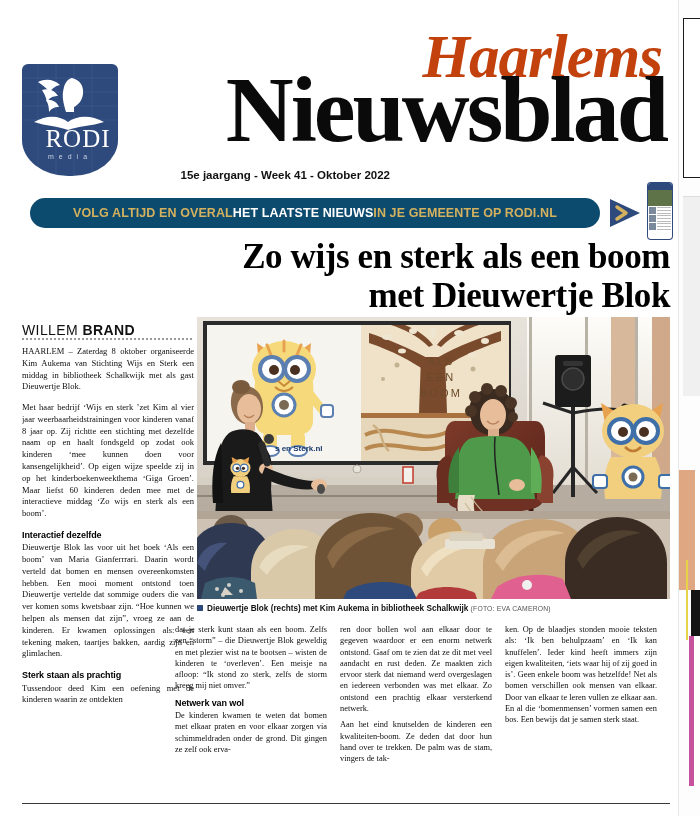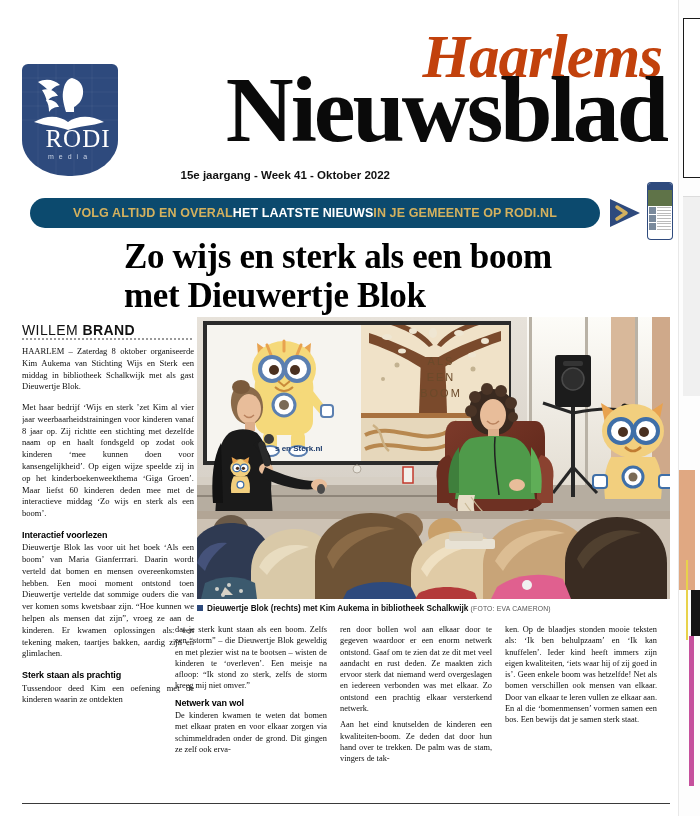--- a/index.html
+++ b/index.html
@@ -158,21 +158,21 @@
   .phone-head { height: 7px; background: #2e4a7d; }
   .phone-img  { height: 16px; background: #5f7348; }
   .phone-row  { height: 7px; margin: 1px; display: flex; gap: 1px; }
   .phone-thumb{ width: 7px; background: #7a8a9c; }
   .phone-lines{ flex: 1; background: repeating-linear-gradient(#bbb 0 1px, #fff 1px 3px); }
 
   
   .headline {
     position: absolute; left: 124px; top: 238px;
     width: 546px;
-    text-align: left;
+    text-align: right;
     font-family: "Liberation Serif", serif;
     font-weight: bold;
     font-size: 35px;
     line-height: 1.10;
     letter-spacing: -0.4px;
     color: #000;
   }
 
   
   .byline {
@@ -611,21 +611,21 @@
     </svg>
   </div>
 
   <div class="caption">
     <span class="cap-sq"></span><span class="cap-main">Dieuwertje Blok (rechts) met Kim Aukema in bibliotheek Schalkwijk</span> <span class="cap-credit">(FOTO: EVA CAMERON)</span>
   </div>
 
   <div class="col1-top">
     <p>HAARLEM – Zaterdag 8 oktober organiseerde Kim Aukema van Stichting Wijs en Sterk een middag in bibliotheek Schalkwijk met als gast Dieuwertje Blok.</p>
     <p>Met haar bedrijf ‘Wijs en sterk ’zet Kim al vier jaar weerbaarheidstrainingen voor kinderen vanaf 8 jaar op. Zij richtte een stichting met dezelfde naam op en haalt fondsgeld op zodat ook kinderen ‘mee kunnen doen voor kansengelijkheid’. Op eigen wijze speelde zij in op het kinderboekenweekthema ‘Giga Groen’. Maar liefst 60 kinderen deden mee met de interactieve middag ‘Zo wijs en sterk als een boom’.</p>
-    <div class="subhead">Interactief voorlezen</div>
+    <div class="subhead">Interactief dezelfde</div>
     <p>Dieuwertje Blok las voor uit het boek ‘Als een boom’ van Maria Gianferrrari. Daarin wordt verteld dat bomen en mensen overeenkomsten hebben. Een mooi moment ontstond toen Dieuwertje vertelde dat sommige ouders die van ver komen soms kwetsbaar zijn. “Hoe kunnen we helpen als mensen dat zijn”, vroeg ze aan de kinderen. Er kwamen oplossingen als: een tekening maken, taartjes bakken, aardig zijn en glimlachen.</p>
     <div class="subhead">Sterk staan als prachtig</div>
     <p class="tight">Tussendoor deed Kim een oefening met de kinderen waarin ze ontdekten</p>
   </div>
 
   <div class="cols">
     <div class="col" style="visibility:hidden"></div>
 
     <div class="col">
       <p>dat je sterk kunt staan als een boom. Zelfs een “storm” – die Dieuwertje Blok geweldig en met plezier wist na te bootsen – wisten de kinderen te ‘overleven’. Een meisje na afloop: “Ik stond zo sterk, zelfs de storm kreeg mij niet omver.”</p>

